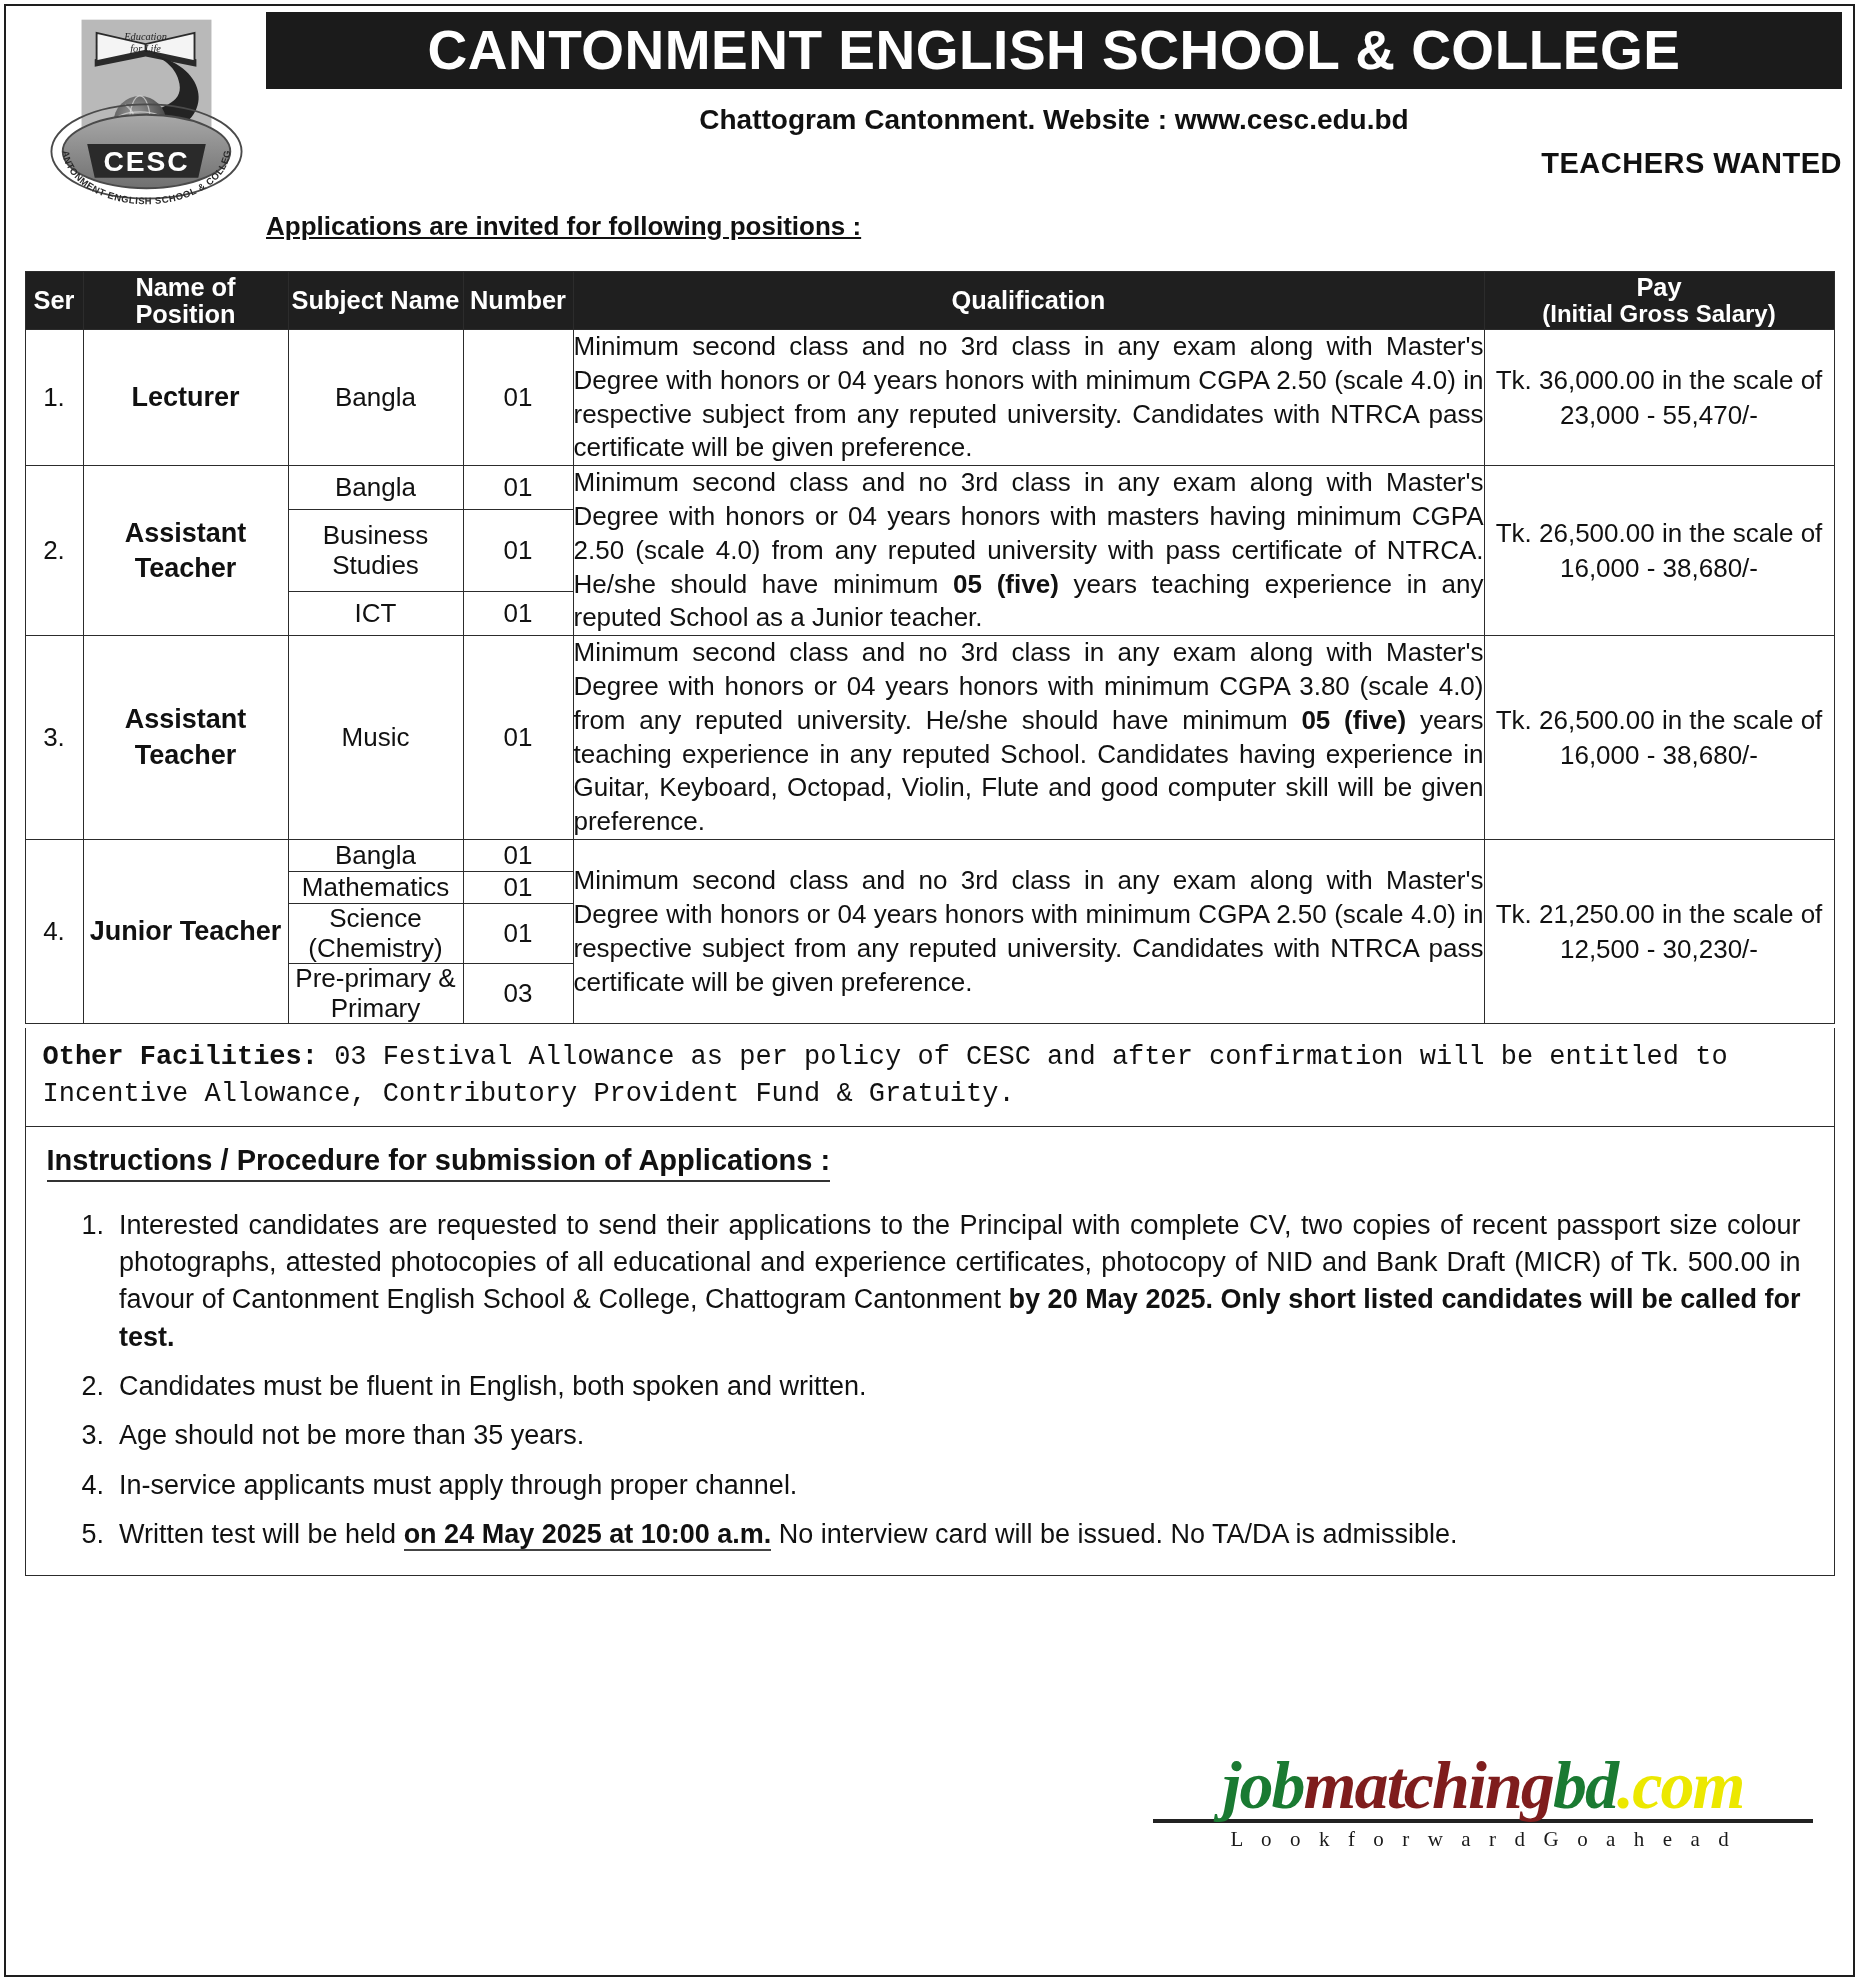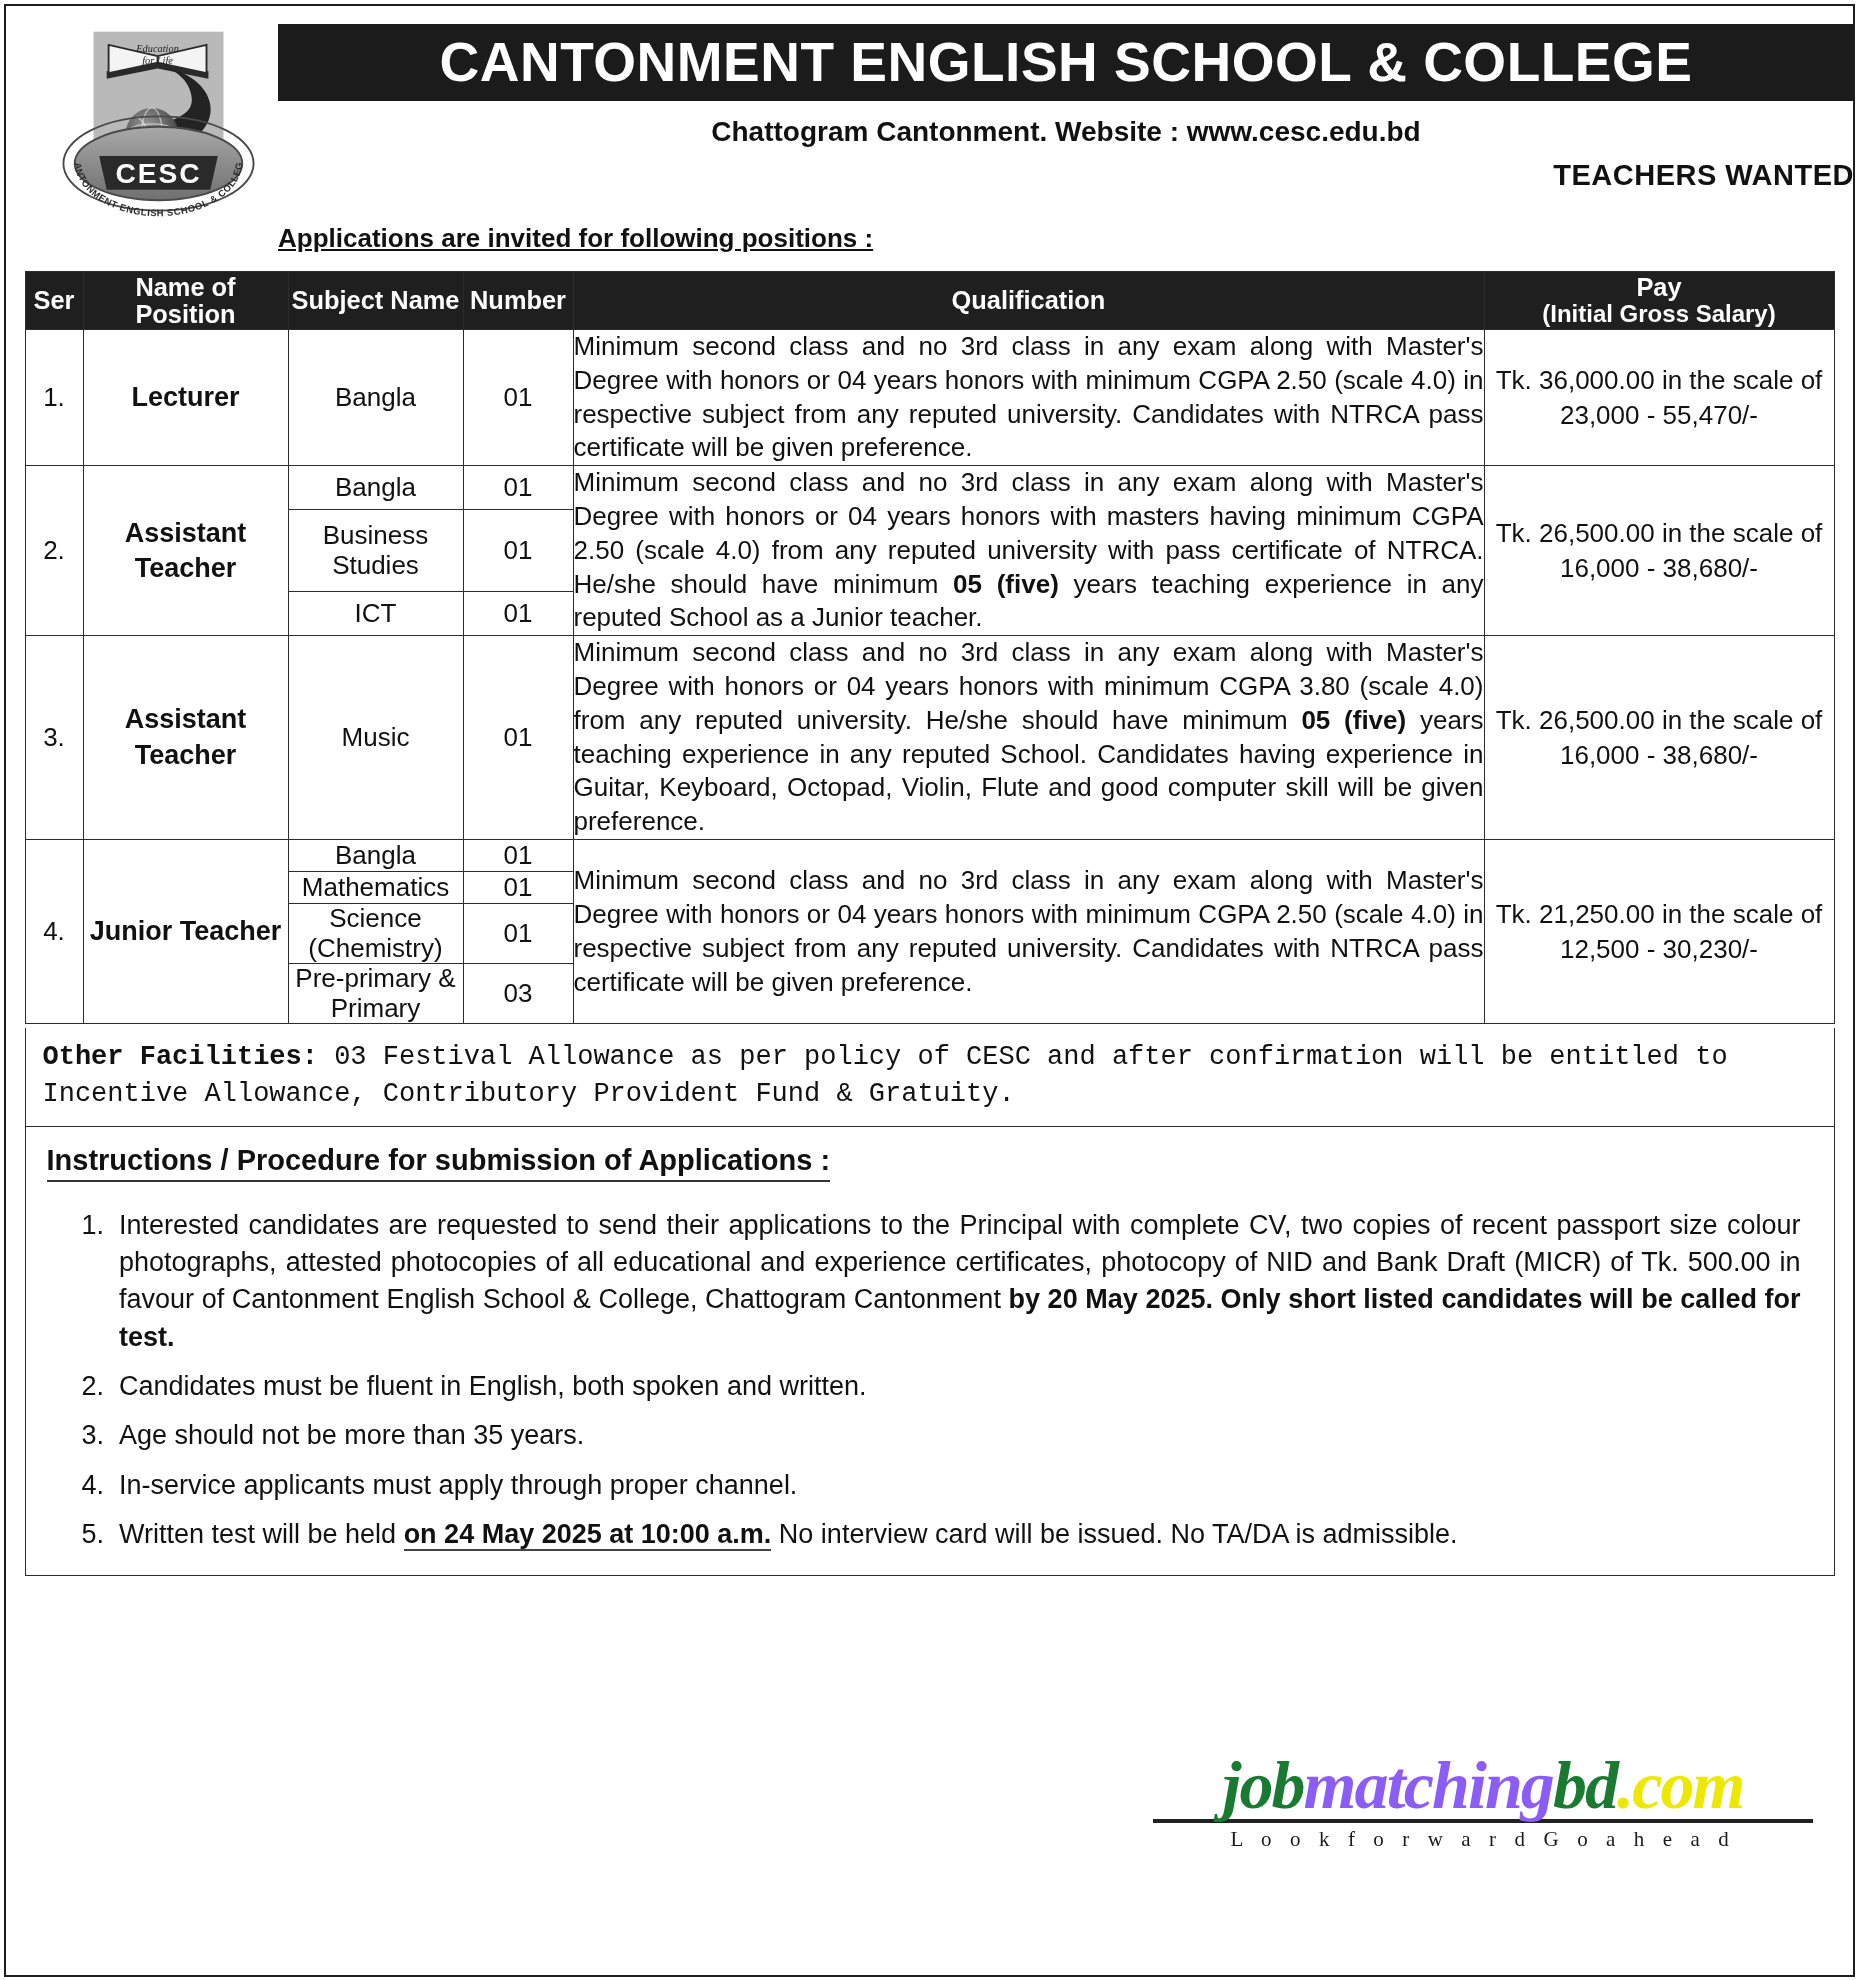--- a/index.html
+++ b/index.html
@@ -10,21 +10,21 @@
     background: #ffffff;
     font-family: "Liberation Sans", sans-serif;
     color: #111111;
     overflow: hidden;
   }
   .page {
     position: relative;
     width: 1472px;
     height: 1980px;
     background: #ffffff;
-    padding: 16px;
+    padding: 4px;
   }
 
   
   .header {
     position: relative;
     height: 266px;
   }
   .title-bar {
     position: absolute;
     left: 262px; top: 7.5px;
@@ -209,21 +209,21 @@
   .wm-word {
     font-family: "Liberation Serif", serif;
     font-size: 68px;
     font-weight: bold;
     font-style: italic;
     letter-spacing: -1.9px;
     line-height: 0.95;
     white-space: nowrap;
   }
   .wm-job  { color: #1a7a32; }
-  .wm-mat  { color: #8b5cf6; }
+  .wm-mat  { color: #7f1d1d; }
   .wm-bd   { color: #1a7a32; }
   .wm-com  { color: #ece800; }
   .wm-rule { height: 3.8px; background: #222; margin: 1.9px 5.6px 3.8px 5.6px; }
   .wm-tag {
     font-family: "Liberation Serif", serif;
     font-size: 21px;
     letter-spacing: 6.6px;
     color: #1a1a1a;
     white-space: nowrap;
   }

